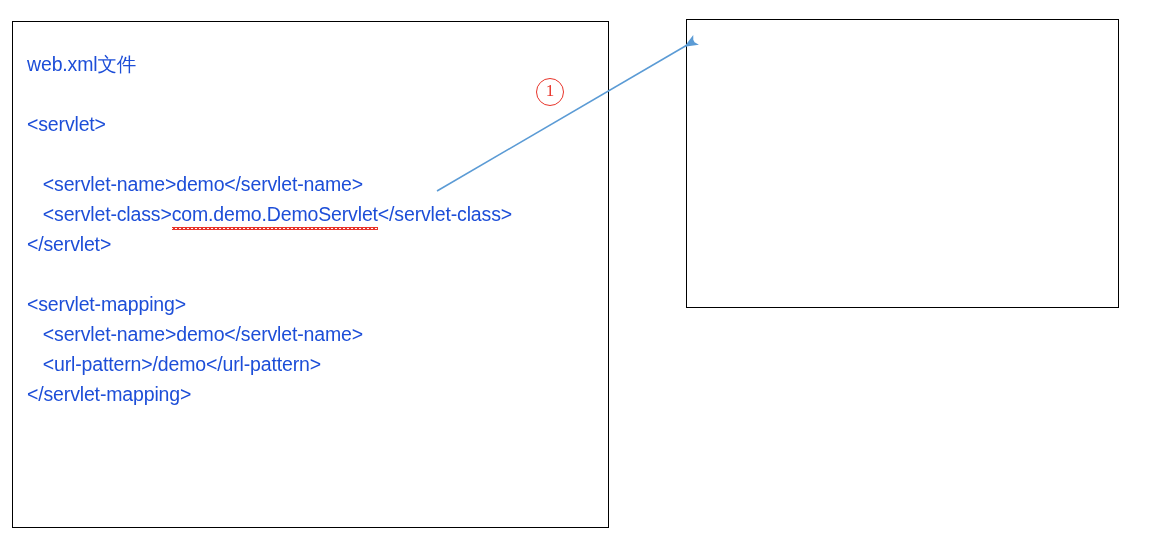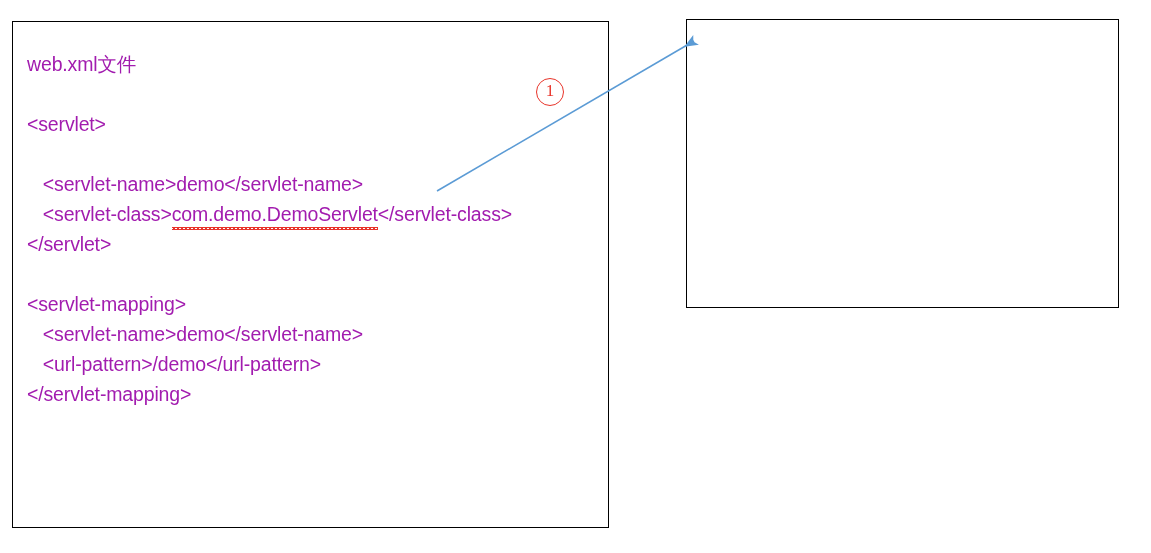--- a/index.html
+++ b/index.html
@@ -44,21 +44,21 @@
     height: 289px;
   }
 
   
   .code-text {
     position: absolute;
     white-space: pre;
     font-family: "Liberation Sans", sans-serif;
     font-size: 19.5px;
     line-height: 30px;
-    color: #a21caf;
+    color: #1d4ed8;
     letter-spacing: -0.15px;
   }
   #webxml-text {
     left: 14px;
     top: 27px;
   }
 
   .blank-line {
     display: block;
     height: 30px;

